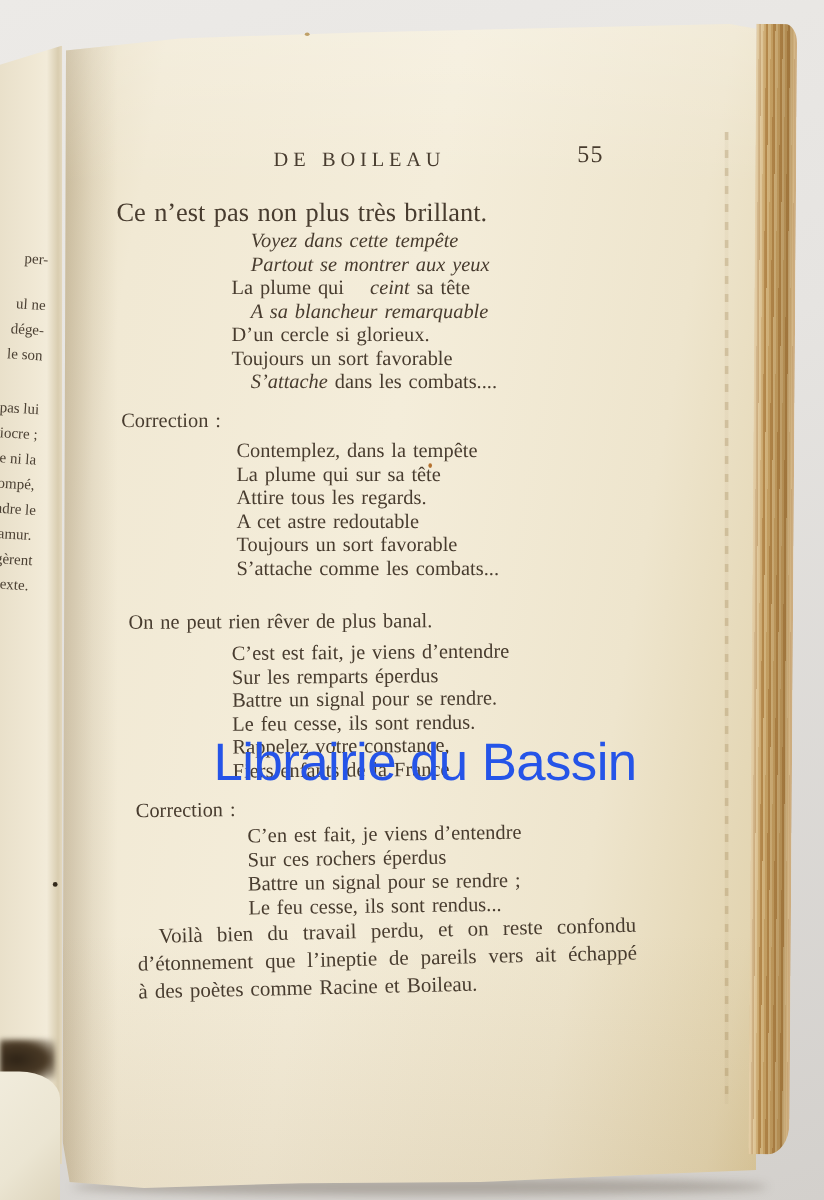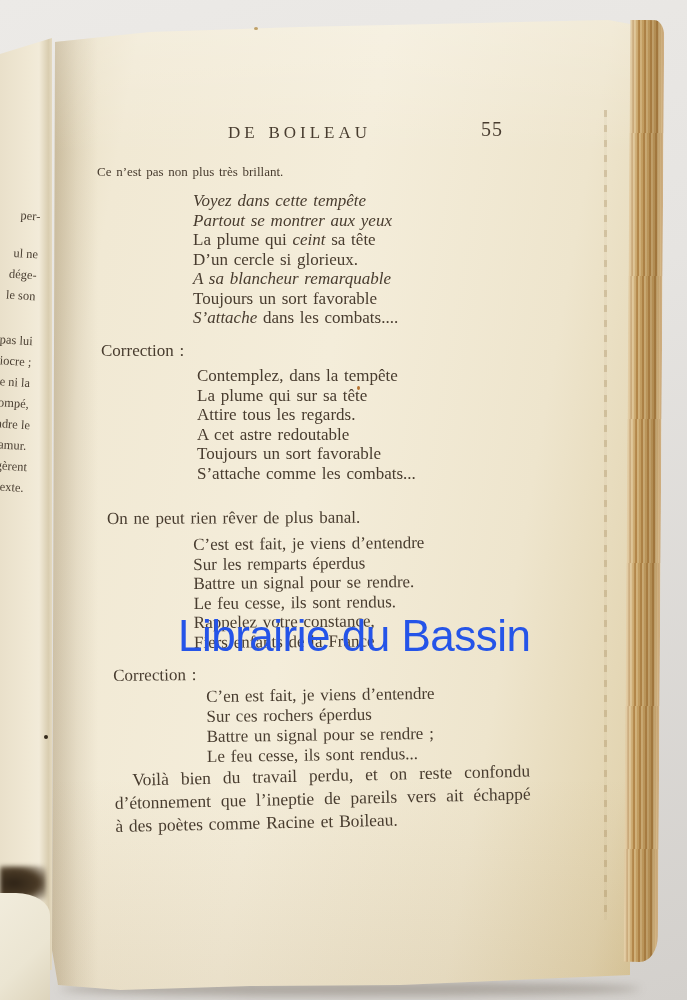--- a/index.html
+++ b/index.html
@@ -63,33 +63,33 @@
     position:absolute;left:0;top:166px;width:41px;z-index:2;
     font-size:12.5px;color:#4c4134;transform:rotate(3.5deg);transform-origin:0 0;
   }
   .frag{height:21px;line-height:21px;text-align:right;white-space:nowrap;}
   .frag:nth-child(2){margin-top:17px;}
   .frag:nth-child(5){margin-top:24px;}
   
   .txt{position:absolute;z-index:5;color:#483c2f;white-space:nowrap;word-spacing:1.5px;transform-origin:0 0;}
   .header-title{left:228px;top:123px;font-size:17px;letter-spacing:4px;}
   .page-num{left:481px;top:118px;font-size:20px;letter-spacing:1px;}
-  .intro{left:97px;top:164px;font-size:13px;}
+  .intro{left:97px;top:164px;font-size:22px;}
   .label1{left:101px;top:341px;font-size:17px;}
   .label2{left:113px;top:666px;font-size:17px;transform:rotate(-.7deg);}
   .banal{left:107px;top:509px;font-size:17px;transform:rotate(-.3deg);}
   .verse{font-size:17px;}
   .verse .vline{line-height:19.5px;}
   .v1{left:193px;top:191px;}
   .v2{left:197px;top:366px;}
   .v3{left:193px;top:535px;transform:rotate(-.5deg);}
   .v4{left:206px;top:687px;}
   .v4 .vline{line-height:20px;}
   .v4{transform:rotate(-.8deg);}
-  .it{font-style:italic;}
+  .it{font-style:italic;margin-left:16px;}
   .para{
     left:114px;top:769px;width:416px;font-size:17.5px;line-height:23px;
     white-space:normal;transform:rotate(-1.3deg);
   }
   .para .pline{text-align:justify;text-align-last:justify;}
   .para .pline:first-child{text-indent:18px;}
   .para .pline:last-child{text-align:left;text-align-last:left;}
   
   .watermark{
     position:absolute;left:178px;top:611px;z-index:6;
@@ -133,22 +133,22 @@
 
   <div class="txt header-title">DE BOILEAU</div>
   <div class="txt page-num">55</div>
 
   <div class="txt intro">Ce n’est pas non plus très brillant.</div>
 
   <div class="txt verse v1">
       <div class="vline"><span class="it">Voyez dans cette tempête</span></div>
       <div class="vline"><span class="it">Partout se montrer aux yeux</span></div>
       <div class="vline"><span>La plume qui </span><span class="it">ceint</span><span> sa tête</span></div>
+      <div class="vline"><span class="it">A sa blancheur remarquable</span></div>
       <div class="vline"><span>D’un cercle si glorieux.</span></div>
-      <div class="vline"><span class="it">A sa blancheur remarquable</span></div>
       <div class="vline"><span>Toujours un sort favorable</span></div>
       <div class="vline"><span class="it">S’attache</span><span> dans les combats....</span></div>
     </div>
 
   <div class="txt label1">Correction :</div>
 
   <div class="txt verse v2">
       <div class="vline">Contemplez, dans la tempête</div>
       <div class="vline">La plume qui sur sa tête</div>
       <div class="vline">Attire tous les regards.</div>

